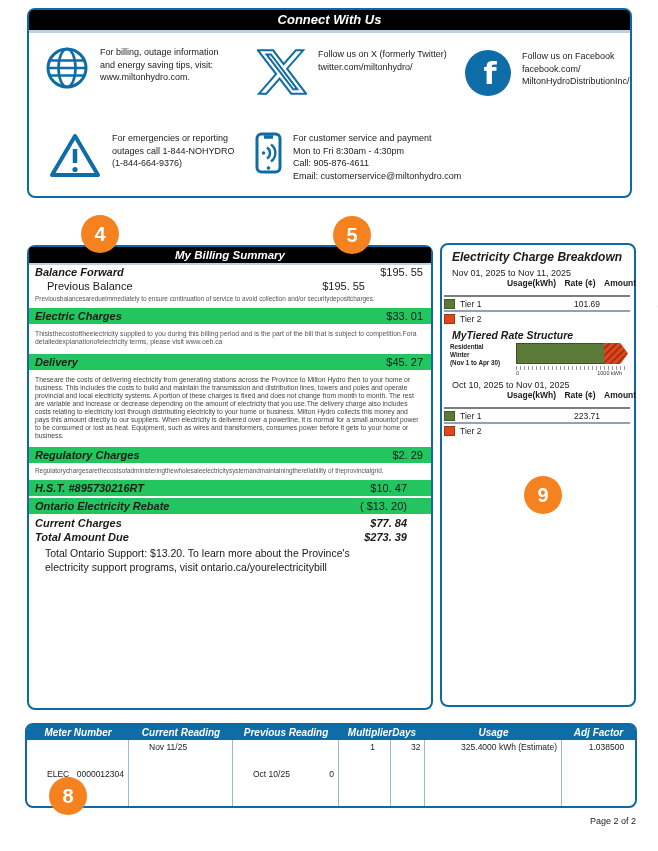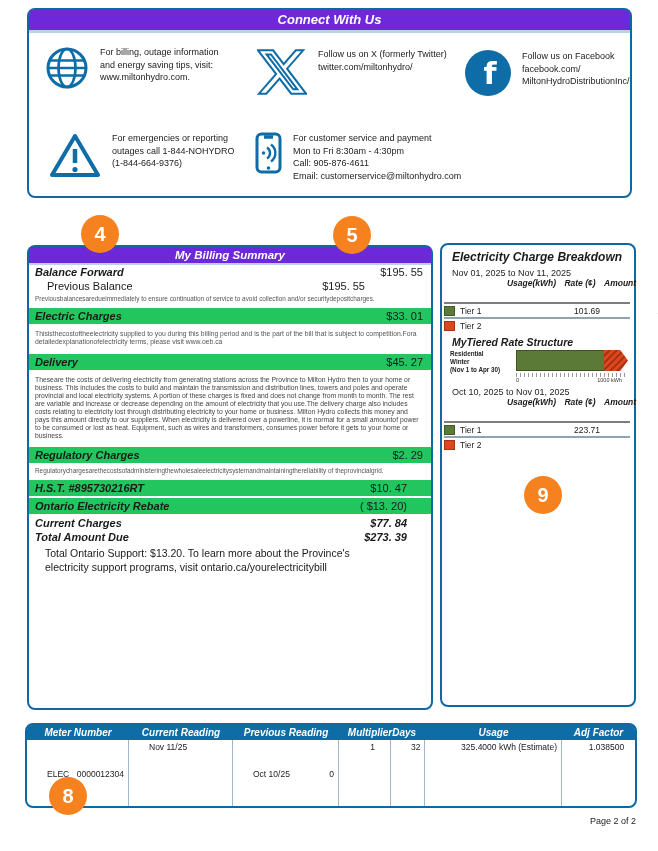--- a/index.html
+++ b/index.html
@@ -3,21 +3,21 @@
 <meta charset="utf-8">
 <style>
   html,body{margin:0;padding:0;}
   body{
     width:658px;height:851px;position:relative;background:#ffffff;
     font-family:"Liberation Sans",sans-serif;color:#1a1a1a;overflow:hidden;
   }
   .bi{font-weight:bold;font-style:italic;}
   
   .panel{position:absolute;border:2px solid #1068a2;border-radius:8px;background:#fff;box-sizing:border-box;}
-  .panel-hd{background:#6d28d9;color:#fff;text-align:center;font-weight:bold;font-style:italic;
+  .panel-hd{background:#000000;color:#fff;text-align:center;font-weight:bold;font-style:italic;
             border-bottom:3px solid #b9d2e4;border-radius:5px 5px 0 0;}
   
   #connect{left:27px;top:8px;width:605px;height:190px;}
   #connect .panel-hd{height:20px;line-height:20px;font-size:13px;}
   .c-item{position:absolute;display:flex;gap:11px;align-items:flex-start;}
   .c-text{font-size:9px;line-height:12.5px;white-space:pre-line;color:#222;}
   
   #billing{left:27px;top:245px;width:406px;height:465px;}
   #billing .panel-hd{height:16px;line-height:16px;font-size:11.5px;border-bottom-width:2px;border-radius:3px 3px 0 0;}
   .b-row{display:flex;justify-content:space-between;align-items:baseline;font-size:11px;padding:1px 8px 1px 6px;}
@@ -26,21 +26,21 @@
   .b-row.bold-amt .amt{font-weight:bold;font-style:italic;padding-right:16px;}
   .b-row.inset-amt .amt{padding-right:16px;}
   .b-note{font-size:6.4px;color:#555;padding:2px 6px 3px 6px;line-height:1.25;}
   .b-para{font-size:6.8px;color:#444;padding:4px 8px 5px 6px;line-height:1.18;}
   .b-support{font-size:10.5px;line-height:1.3;padding:3px 8px 0 16px;white-space:pre-line;}
   
   #breakdown{left:440px;top:243px;width:196px;height:464px;padding:5px 4px 0 2px;}
   .bd-title{font-size:12px;font-weight:bold;font-style:italic;padding-left:8px;}
   .bd-range{font-size:9px;padding-left:8px;margin-top:4px;color:#222;}
   .bd-grid{display:grid;grid-template-columns:58px 54px 48px 1fr;font-size:8.5px;align-items:center;}
-  .bd-head{font-weight:bold;font-style:italic;border-bottom:2.5px solid #7d7d7d;padding-bottom:14px;}
+  .bd-head{font-weight:bold;border-bottom:2.5px solid #7d7d7d;padding-bottom:7px;}
   .bd-usage{text-align:right;}
   .bd-rate{text-align:center;}
   .bd-amt{text-align:right;padding-right:2px;}
   .bd-tier{padding:1.5px 0;gap:44px;}
   .bd-tier.t1{border-bottom:2px solid #8fa3b3;}
   .tier-cell{display:flex;align-items:center;gap:5px;}
   .sq{width:11px;height:10px;display:inline-block;box-sizing:border-box;}
   .sq.green{background:#5c7a37;border:1px solid #46592a;}
   .sq.red{background:#de471d;border:1px solid #a33415;}
   .rs-title{font-size:10.5px;font-weight:bold;font-style:italic;padding-left:8px;margin-top:4px;}

